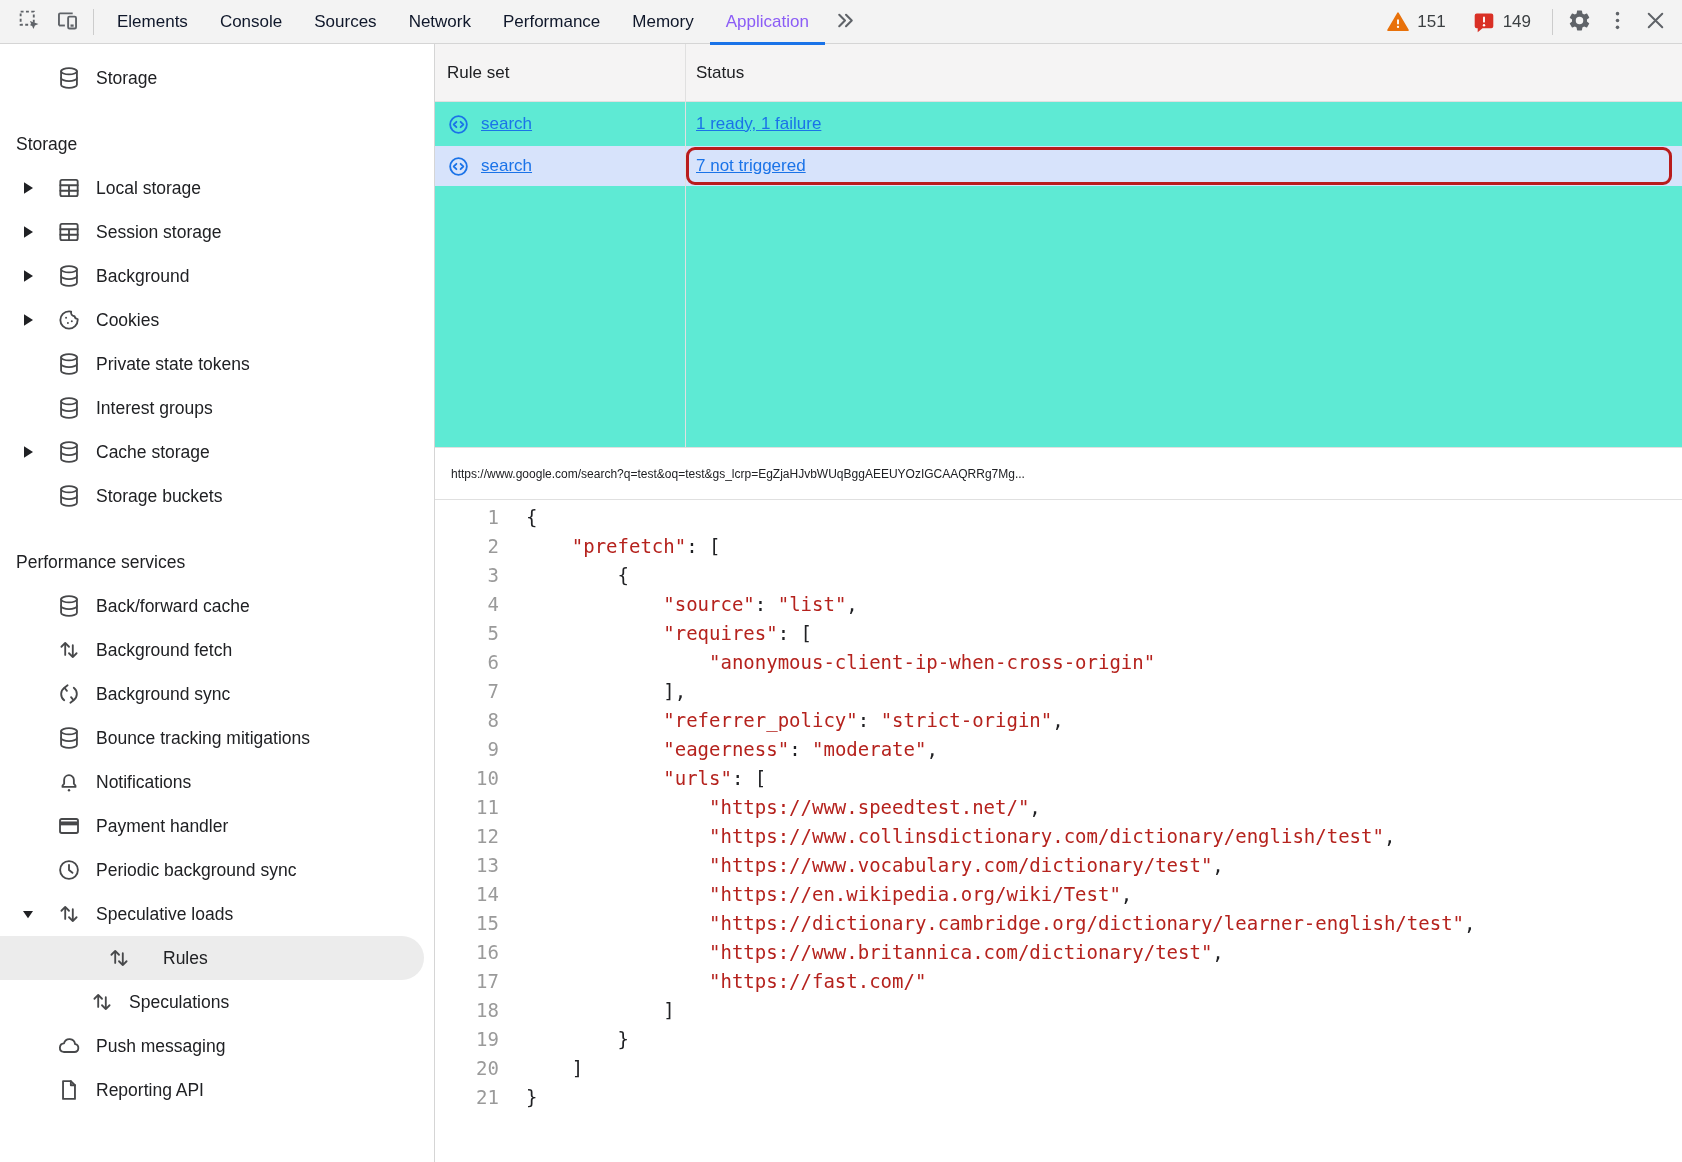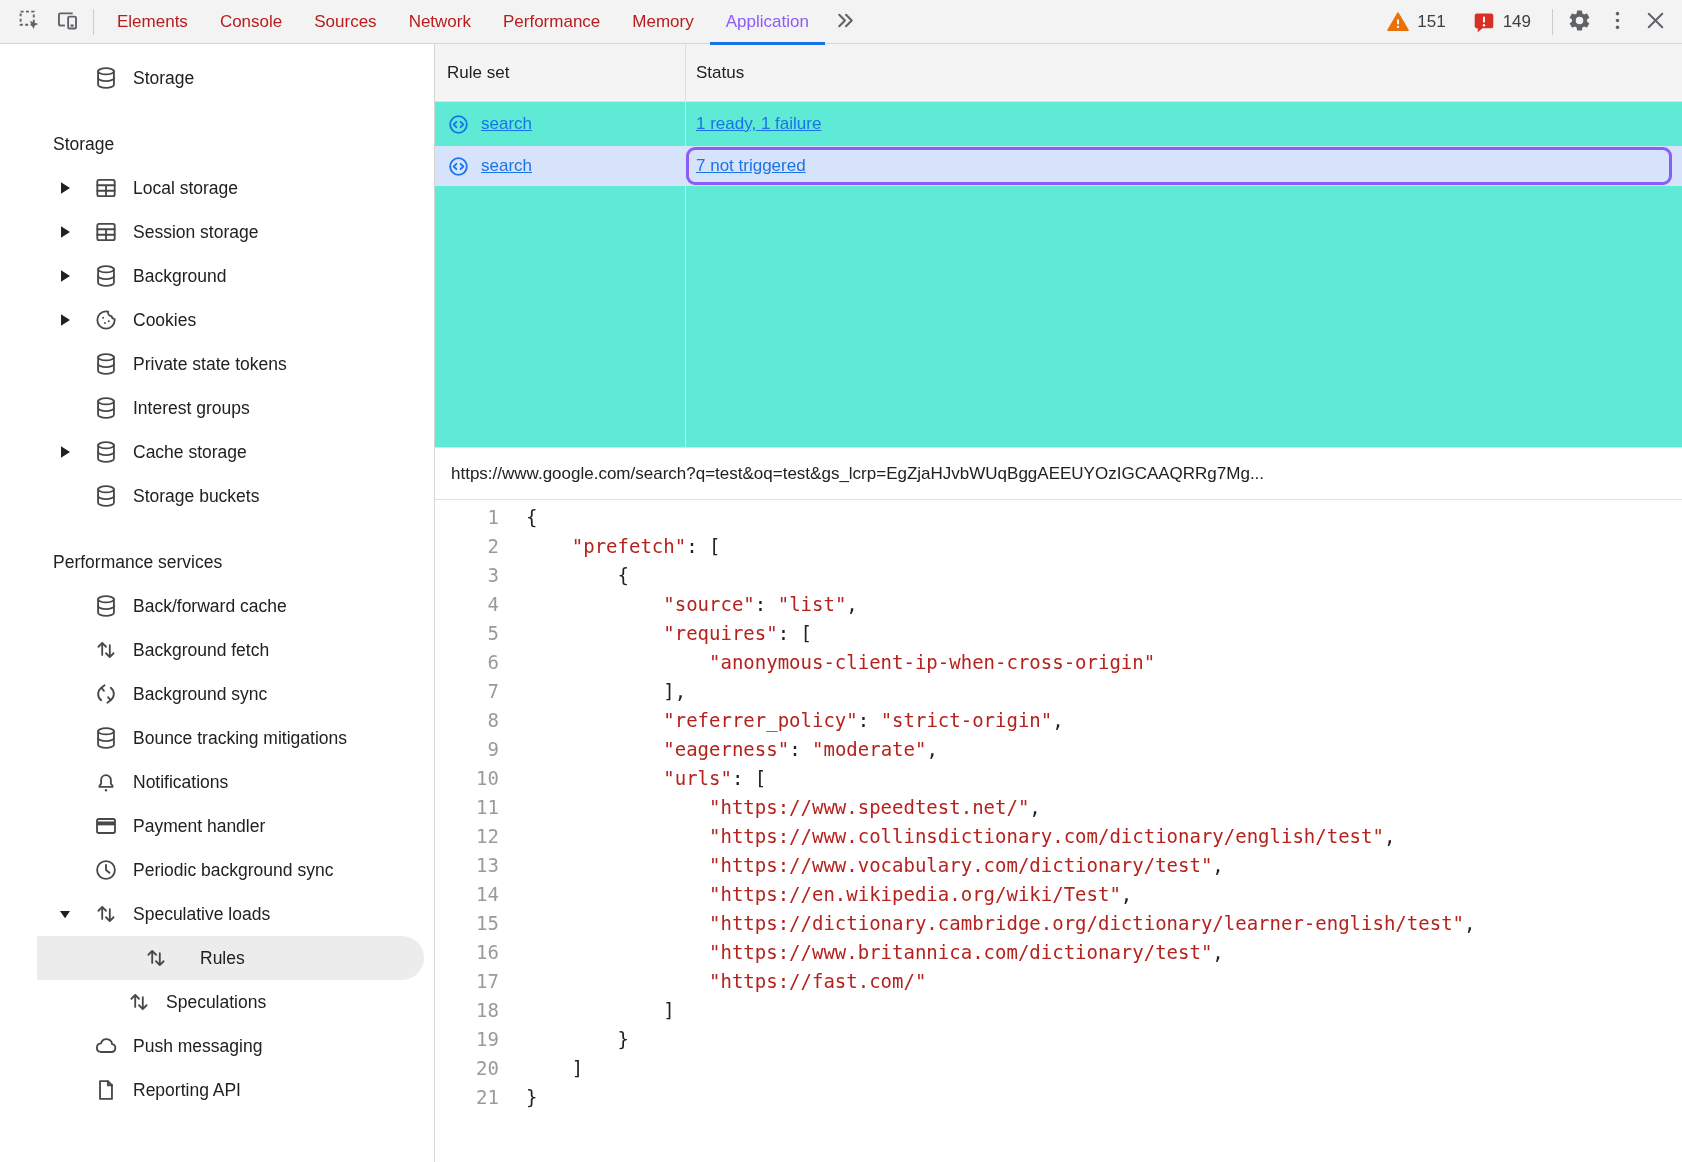--- a/index.html
+++ b/index.html
@@ -16,34 +16,34 @@
     border-bottom:1px solid #d5d5d5;
     display:flex; align-items:center; padding-left:10px;
   }
   .icon-btn {
     width:38px; height:38px; border:none; background:none; color:#5f6368;
     display:flex; align-items:center; justify-content:center; flex:0 0 auto;
   }
   .icon-btn svg { width:25px; height:25px; }
   .vsep { width:1px; height:26px; background:#ccc; margin:0 7px; flex:0 0 auto; }
   .tabs { display:flex; height:44px; }
-  .tab { padding:0 16px; display:flex; align-items:center; font-size:17px; color:#b91c1c; position:relative; white-space:nowrap; }
+  .tab { padding:0 16px; display:flex; align-items:center; font-size:17px; color:#0f172a; position:relative; white-space:nowrap; }
   .tab.active { color:#8b5cf6; }
   .tab.active::after { content:""; position:absolute; left:0; right:0; bottom:-1px; height:3px; background:#1a73e8; }
   .more-tabs { margin-left:2px; }
   .badges { display:flex; align-items:center; gap:26px; margin-left:auto; font-size:17px; color:#3c4043; }
   .badge { display:flex; align-items:center; gap:7px; }
   .badge .bicon svg { width:24px; height:24px; display:block; }
   .right-cluster { display:flex; align-items:center; margin-left:14px; margin-right:8px; }
 
   
   .main { flex:1; display:flex; min-height:0; }
 
   
-  .sidebar { width:435px; flex:0 0 435px; border-right:1px solid #d5d5d5; background:#fff; overflow:hidden; padding-top:12px;padding-left:37px; }
+  .sidebar { width:435px; flex:0 0 435px; border-right:1px solid #d5d5d5; background:#fff; overflow:hidden; padding-top:12px; }
   .side-row { height:44px; display:flex; align-items:center; font-size:17.5px; }
   .side-header { padding-left:16px; margin-top:22px; color:#202124; }
   .side-item { padding-left:14px; }
   .side-item .exp { width:41px; flex:0 0 41px; display:flex; align-items:center; padding-left:8px; }
   .side-item .exp svg { width:12px; height:14px; }
   .side-item .ico { width:27px; height:27px; flex:0 0 27px; margin-right:14px; display:flex; align-items:center; justify-content:center; }
   .side-item .ico svg { width:26px; height:26px; }
   .side-item.sub { padding-left:47px; }
   .side-item.selected { background:#ececec; border-radius:0 22px 22px 0; margin-right:10px;gap:17px; }
   .side-label { white-space:nowrap; }
@@ -52,28 +52,28 @@
   .content { flex:1; min-width:0; display:flex; flex-direction:column; }
 
   
   .rules-table { height:404px; flex:0 0 404px; border-bottom:1px solid #e0e0e0; display:flex; flex-direction:column; background:#5eead4; }
   .t-head { height:58px; flex:0 0 58px; background:#f5f4f4; border-bottom:1px solid #e0e0e0; display:flex; font-size:17px; }
   .col-a { width:251px; flex:0 0 251px; border-right:1px solid #e0e0e0; display:flex; align-items:center; padding-left:12px; }
   .col-b { flex:1; display:flex; align-items:center; padding-left:10px; min-width:0; }
   .t-row { height:44px; flex:0 0 44px; display:flex; font-size:17px; }
   .t-row.selected { height:40px; flex:0 0 40px; background:#d7e3fb; }
   .t-row.selected .col-b { position:relative; padding-left:0; }
-  .focus-ring { position:absolute; top:1px; bottom:1px; left:0; right:10px; border:3px solid #8b5cf6; border-radius:9px; display:flex; align-items:center; padding-left:7px; }
+  .focus-ring { position:absolute; top:1px; bottom:1px; left:0; right:10px; border:3px solid #b91c1c; border-radius:9px; display:flex; align-items:center; padding-left:7px; }
   .t-fill { flex:1; display:flex; }
   .lnk { color:#1a73e8; text-decoration:underline; white-space:nowrap; }
   .rowico { width:23px; height:23px; margin-right:11px; flex:0 0 23px; }
   .rowico svg { width:23px; height:23px; display:block; }
 
   
-  .url-bar { height:52px; flex:0 0 52px; border-bottom:1px solid #e0e0e0; display:flex; align-items:center; padding-left:16px; font-size:17px; color:#202124; white-space:nowrap; overflow:hidden; background:#fff; }
+  .url-bar { height:52px; flex:0 0 52px; border-bottom:1px solid #e0e0e0; display:flex; align-items:center; padding-left:16px; font-size:12px; color:#202124; white-space:nowrap; overflow:hidden; background:#fff; }
 
   
   .code { flex:1; overflow:hidden; padding-top:3px; font-family:"DejaVu Sans Mono", monospace; font-size:19px; line-height:29px; background:#fff; }
   .cl { display:flex; white-space:pre; }
   .cl .ln { width:64px; flex:0 0 64px; text-align:right; color:#9a9a9a; }
   .cl .ct { padding-left:27px; color:#202124; }
   .ct .s { color:#b5221d; }
 </style>
 </head>
 <body>

